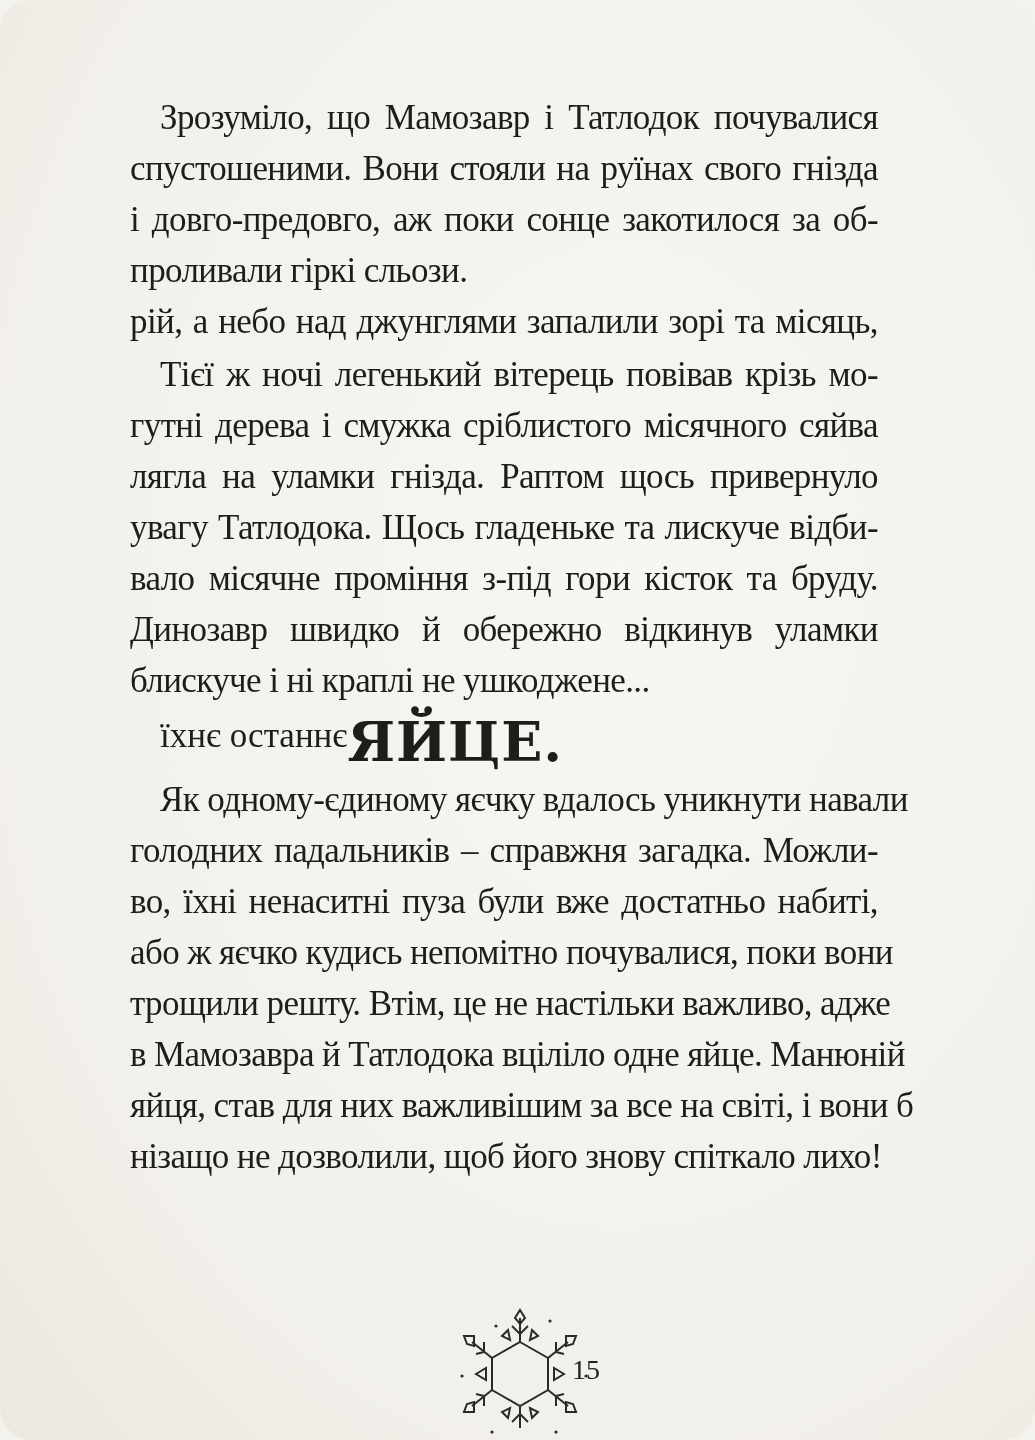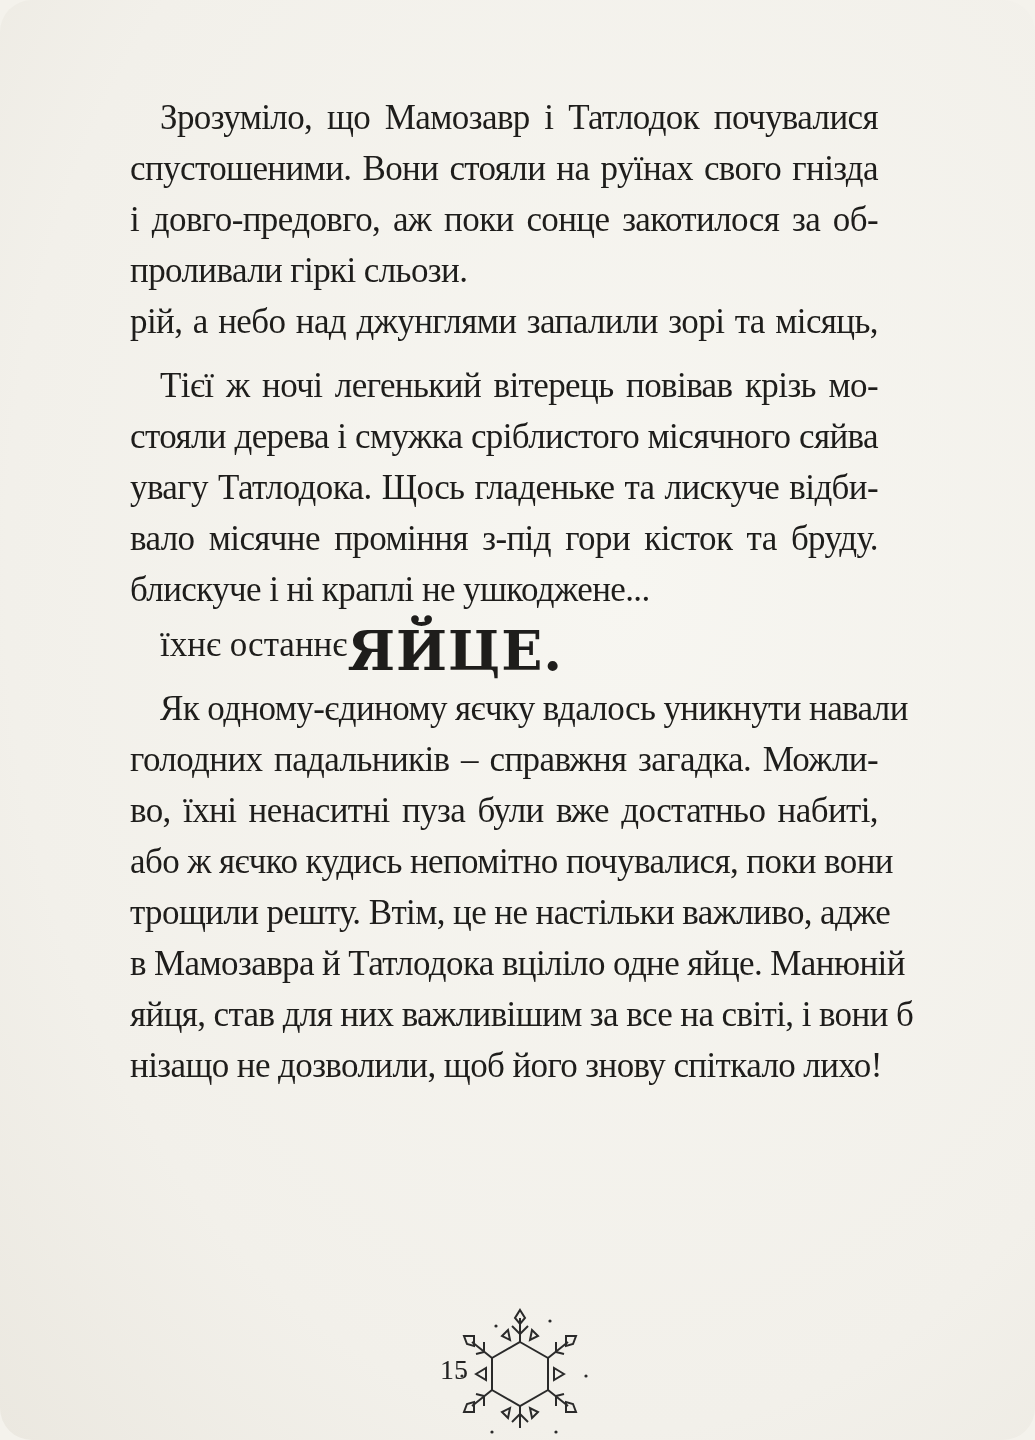--- a/index.html
+++ b/index.html
@@ -30,43 +30,45 @@
   }
   .egg-big {
     font-size: 54px; font-weight: bold; letter-spacing: 1px; 
     line-height: 54px; position: relative; top: 6px;
     font-family: "DejaVu Serif", serif;
   }
   .footer {
     position: absolute; left: 440px; top: 1306px; width: 160px; height: 128px;
   }
   .page-num {
-    position: absolute; left: 0; right: 0; top: 48px; text-align: left;
+    position: absolute; left: 0; right: 0; top: 48px; text-align: right;
     font-size: 28px; color: #222;
   }
 </style>
 </head>
 <body>
 
 <div class="page">
   <div class="text">
 
     <div>
       <div class="line justify indent">Зрозуміло, що Мамозавр і Татлодок почувалися</div>
       <div class="line justify">спустошеними. Вони стояли на руїнах свого гнізда</div>
       <div class="line justify">і довго-предовго, аж поки сонце закотилося за об-</div>
       <div class="line">проливали гіркі сльози.</div>
       <div class="line justify">рій, а небо над джунглями запалили зорі та місяць,</div>
     </div>
 
-    <div style="margin-top:13px">
+    <div style="margin-top:2px">
       <div class="line justify indent">Тієї ж ночі легенький вітерець повівав крізь мо-</div>
-      <div class="line justify">стояли дерева і смужка сріблистого місячного сяйва</div>
+      <div class="line justify">гутні дерева і смужка сріблистого місячного сяйва</div>
+      <div class="line justify">лягла на уламки гнізда. Раптом щось привернуло</div>
       <div class="line justify">увагу Татлодока. Щось гладеньке та лискуче відби-</div>
       <div class="line justify">вало місячне проміння з-під гори кісток та бруду.</div>
+      <div class="line justify">Динозавр швидко й обережно відкинув уламки</div>
       <div class="line">блискуче і ні краплі не ушкоджене...</div>
     </div>
 
     <div class="egg-line">
       <span>їхнє останнє</span>
       <span class="egg-big">ЯЙЦЕ.</span>
     </div>
 
     <div style="margin-top:4px">
       <div class="line justify indent">Як одному-єдиному яєчку вдалось уникнути навали</div>

